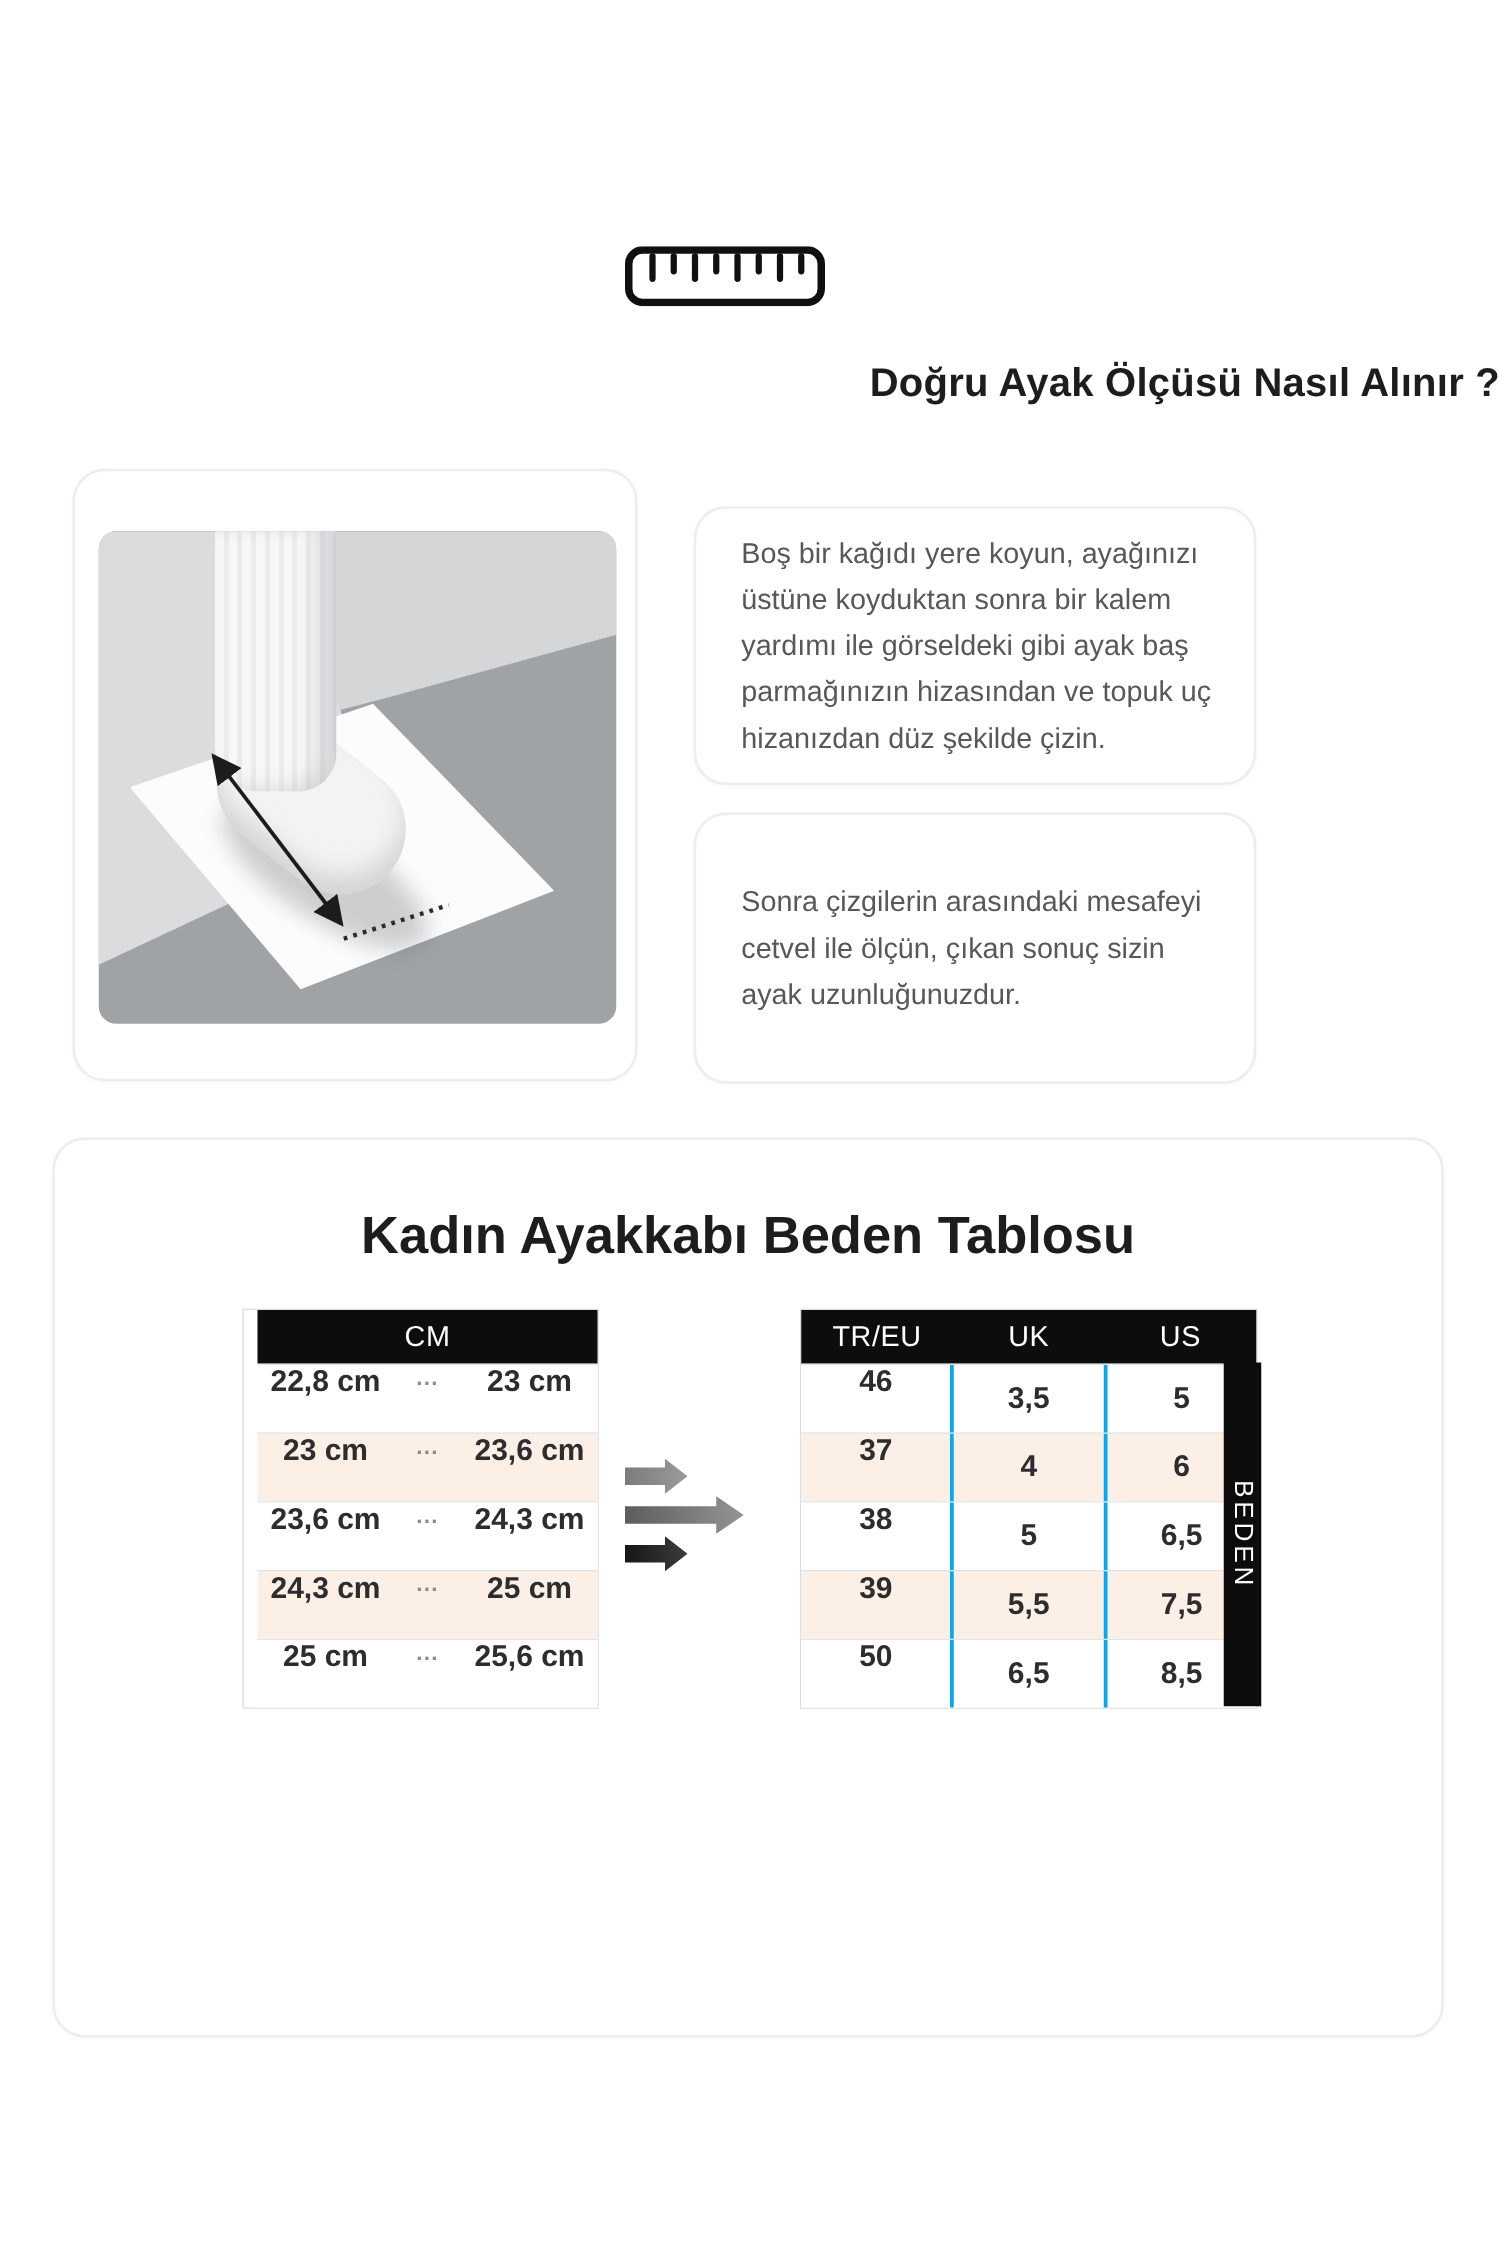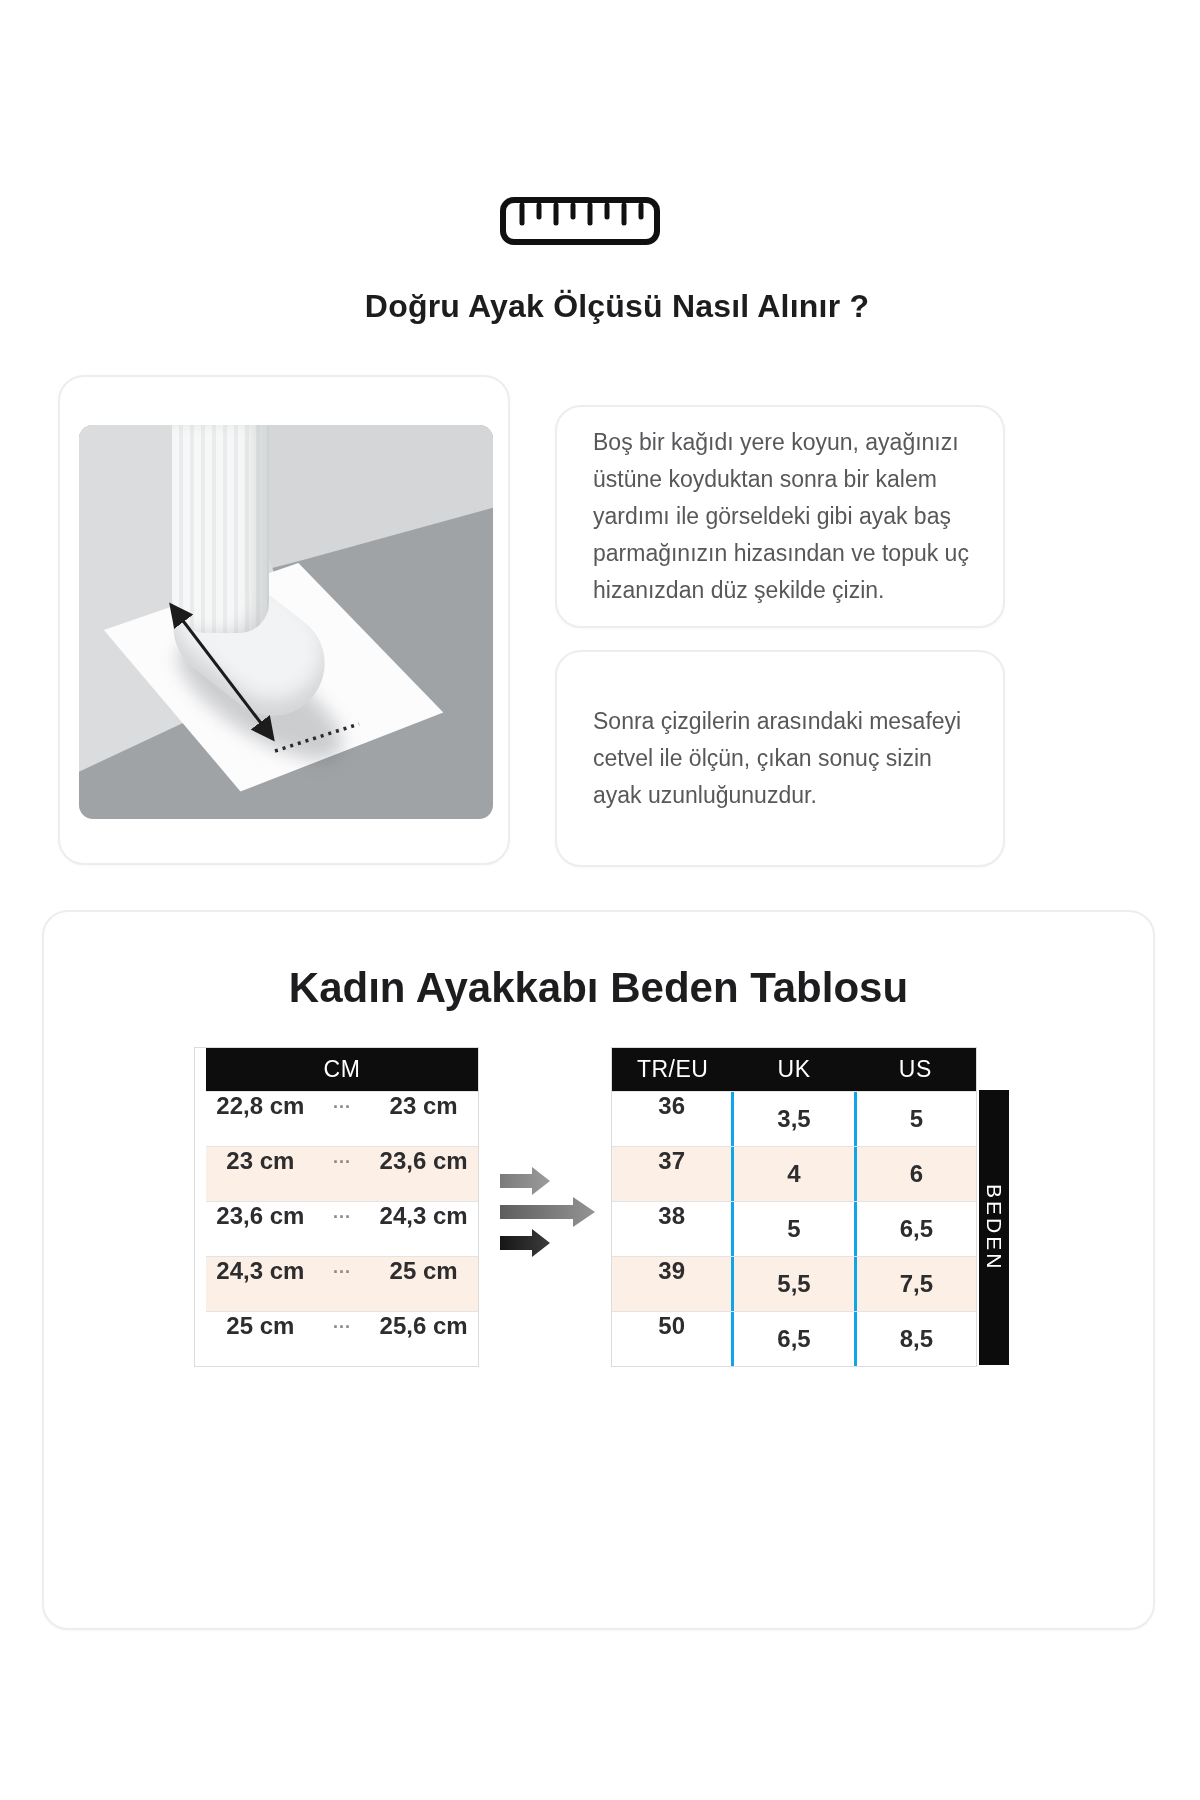--- a/index.html
+++ b/index.html
@@ -2,21 +2,21 @@
 <html><head>
 <meta charset="utf-8">
 <style>
   * { margin:0; padding:0; box-sizing:border-box; }
   html,body { background:#fff; }
   body { font-family:"Liberation Sans","DejaVu Sans",sans-serif; }
   .page { position:relative; width:1200px; height:1800px; margin:0 auto; background:#fff; overflow:hidden; }
 
   
   .ruler-wrap { position:absolute; left:500px; top:197px; width:160px; height:48px; }
-  .page-title { position:absolute; left:0; top:288px; width:1200px; text-align:center;
+  .page-title { position:absolute; left:0; top:288px; width:1200px; text-align:right;
                 font-size:32px; font-weight:bold; color:#1d1d1f; letter-spacing:.2px;padding-left:34px; }
 
   
   .card { position:absolute; background:#fff; border:2px solid #ededee; border-radius:26px;
           box-shadow:0 1px 3px rgba(0,0,0,.03); }
   .card-img   { left:58px;  top:375px; width:452px; height:490px; }
   .card-txt-1 { left:555px; top:375px; width:450px; height:223px; }
   .card-txt-2 { left:555px; top:620px; width:450px; height:217px; }
   .card-txt-1, .card-txt-2 { display:flex; align-items:center;margin-top:30px; }
   .instr { padding:0 28px 0 36px; font-size:23px; line-height:37px; color:#57585a; }
@@ -42,21 +42,21 @@
               border-radius:0 0 30px 34px;
               box-shadow:inset -14px 0 16px rgba(170,175,178,.45); }
   .ph-svg { position:absolute; left:0; top:0; }
 
   
   .section { left:42px; top:910px; width:1113px; height:720px; }
   .section-title { position:absolute; left:0; top:52px; width:100%; text-align:center;
                    font-size:42px; font-weight:bold; color:#1d1d1f; }
   .tbl { position:absolute; top:135px; border:1px solid #dcdcdc; background:#fff; }
   .tbl-cm   { left:150px; width:285px;padding-left:11px; }
-  .tbl-size { left:567px; width:366px; }
+  .tbl-size { left:596px; width:366px; }
   .tbl-head { height:43px; background:#0d0d0d; color:#fff; display:flex;
               align-items:center; justify-content:center; font-size:23px; letter-spacing:.5px; }
   .tbl-head-3 { justify-content:space-between; }
   .tbl-head-3 span { flex:1; text-align:center; }
   .tr { height:55px; display:flex; border-top:1px solid #e3e3e3; background:#fff; }
   .tr.alt { background:#fcefe6; }
   .tr span { text-align:center; font-size:24px; font-weight:bold; color:#2d2d2f; }
   .tbl-cm .c-from, .tbl-cm .c-to { flex:2; }
   .tbl-cm .c-dots { flex:1; font-size:18px; font-weight:bold; color:#8a8a8a; letter-spacing:1px; }
   .tbl-size .tr span { flex:1; }
@@ -170,21 +170,21 @@
       </svg>
     </div>
 
     <div class="tbl tbl-size">
       <div class="tbl-head tbl-head-3">
         <span>TR/EU</span>
         <span>UK</span>
         <span>US</span>
       </div>
       <div class="tr">
-        <span>36</span>
+        <span>46</span>
           <span>3,5</span>
           <span>5</span>
       </div>
       <div class="tr alt">
         <span>37</span>
           <span>4</span>
           <span>6</span>
       </div>
       <div class="tr">
         <span>38</span>

